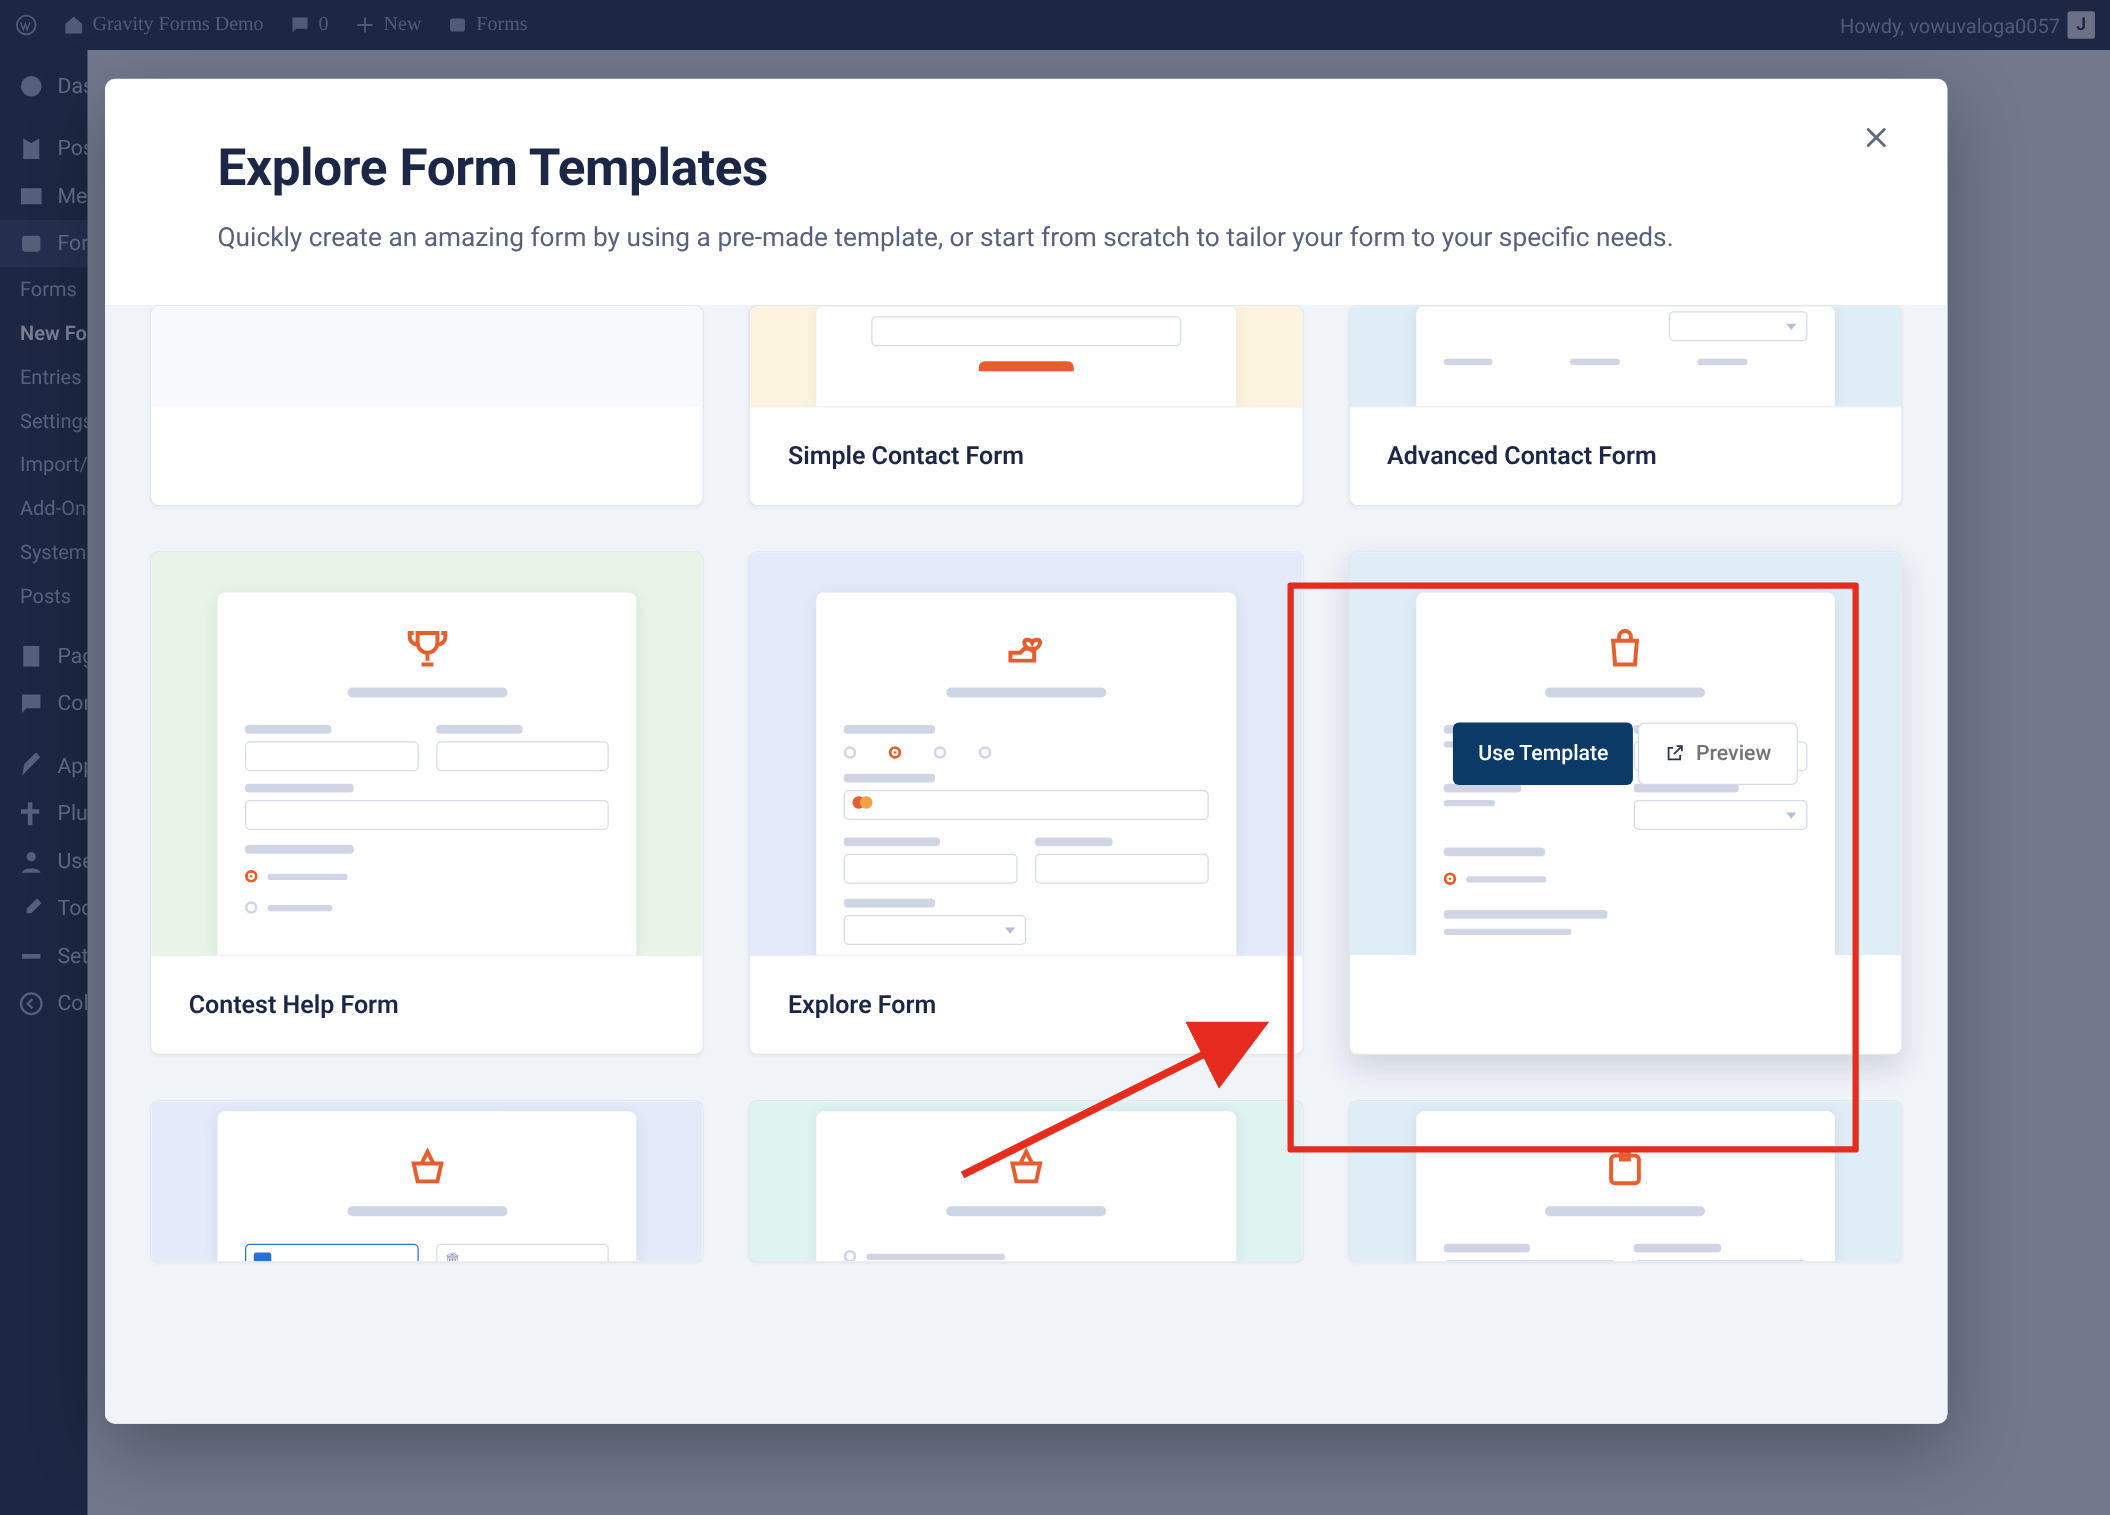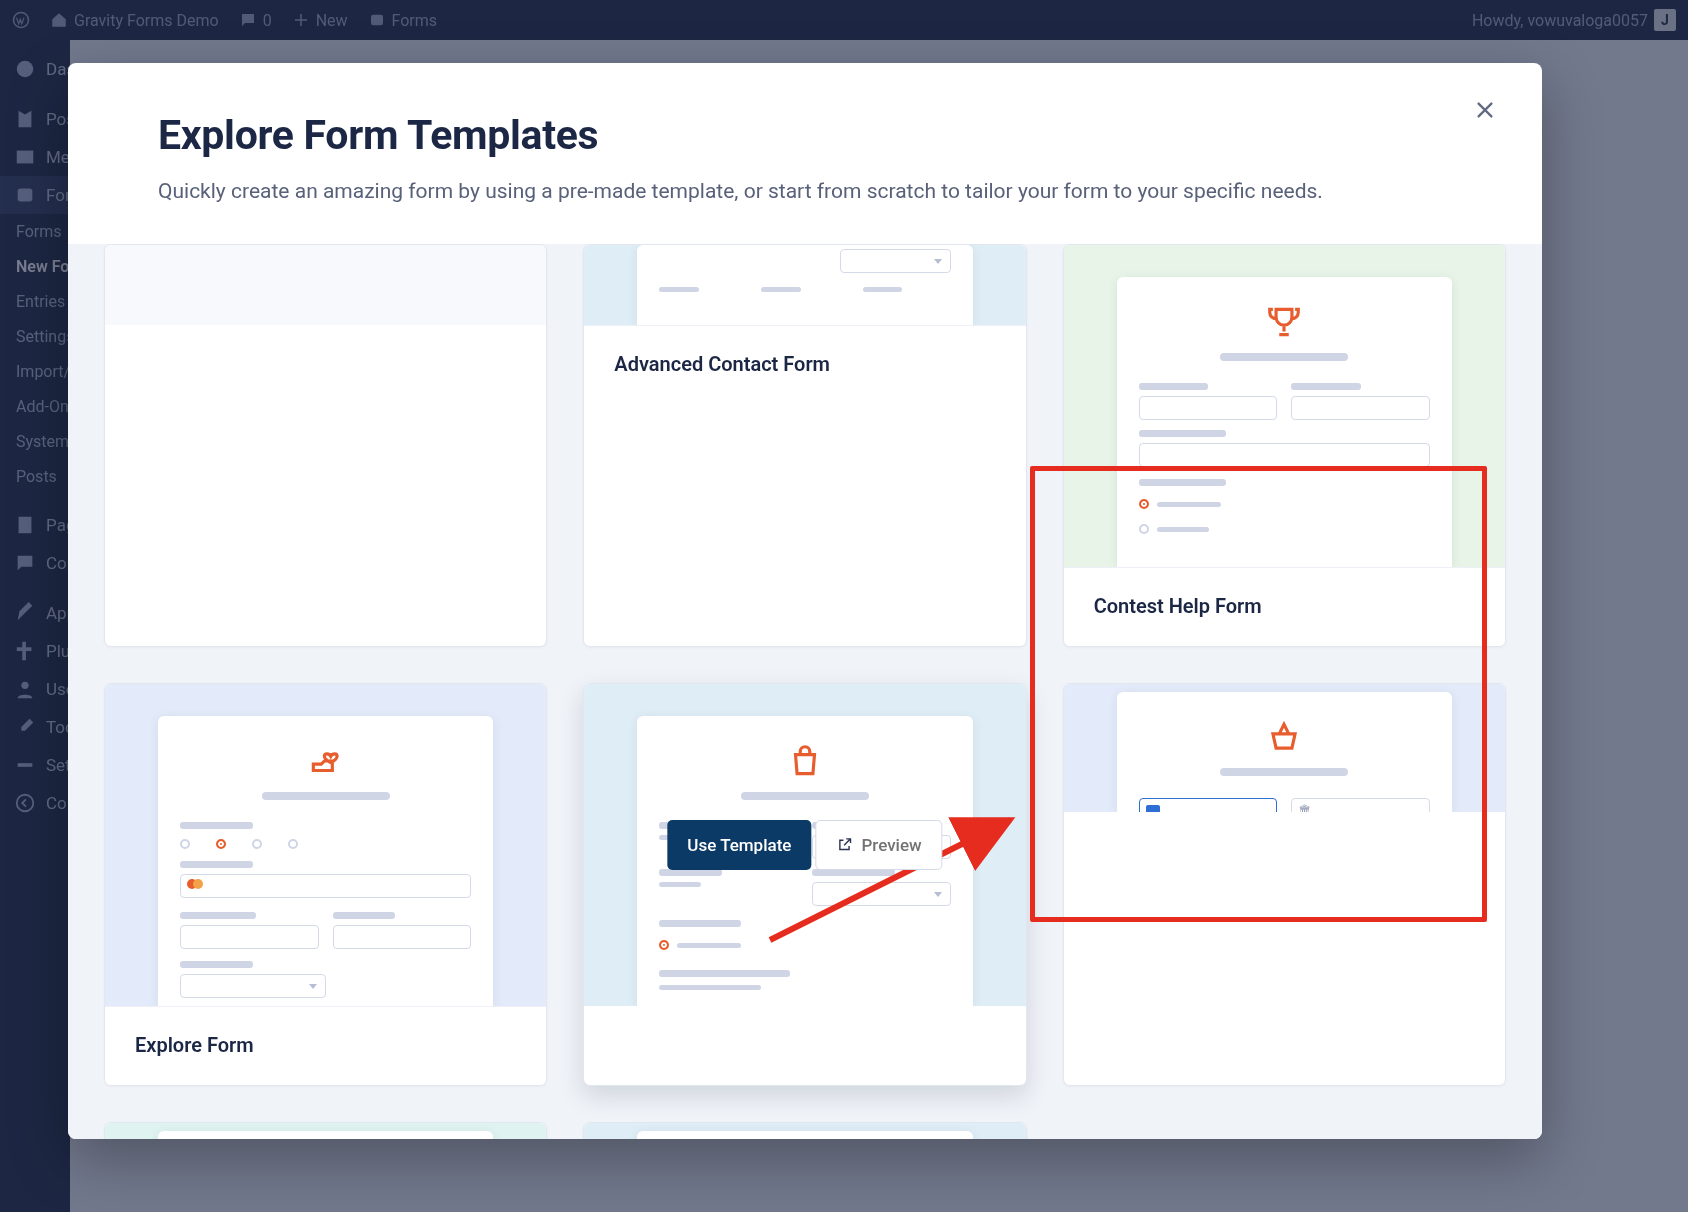--- a/index.html
+++ b/index.html
@@ -16,21 +16,21 @@
 .adminbar {
   height: 40px;
   background: #1d2640;
   display: flex;
   align-items: center;
   padding: 0 12px;
   gap: 18px;
   color: #b4bdd6;
   font-size: 16px;
 }
-.adminbar-left { display:flex; align-items:center; gap:20px; }
+.adminbar-left { display:flex; align-items:center; gap:20px;font-family:Liberation Serif, serif; }
 .adminbar-item { display:flex; align-items:center; gap:6px; opacity:0.85; }
 .adminbar-spacer { flex:1; }
 .adminbar .avatar-sq { width:22px; height:22px; background:#fff; color:#1d2640; display:flex; align-items:center; justify-content:center; font-weight:700; font-size:14px; border-radius:2px; }
 .adminbar svg { width:18px; height:18px; fill:#b4bdd6; }
 
 
 .sidebar {
   position:absolute; top:40px; left:0; bottom:0; width:70px;
   background:#1d2640; color:#c6ccdf; padding-top:10px;
 }
@@ -45,21 +45,21 @@
   position:absolute; top:40px; left:70px; right:0; bottom:0;
   background:#f1f3f7;
 }
 
 
 .overlay {
   position:absolute; inset:0; background:rgba(30,40,70,0.6);
 }
 .modal {
   position:absolute;
-  top:63px; left:68px;
+  top:63px; left:84px;
   width:1474px; height:1076px;
   background:#fff; border-radius:8px;
   display:flex; flex-direction:column;
   overflow:hidden;
   box-shadow:0 20px 60px rgba(0,0,0,0.3);
 }
 .modal-header {
   padding:48px 90px 36px;
   position:relative;
 }
@@ -318,20 +318,29 @@
     </div>
   </div>
 
   <div class="modal-body">
     <div class="grid">
 
       <div class="card">
         <div class="card-preview short" style="background:#f7f9fc"></div>
       </div>
 
+      <div class="card">
+        <div class="card-preview short bg-yellow" style="align-items:flex-start">
+          <div class="mock" style="height:80px; padding-top:8px">
+            <div class="box" style="width:85%; margin:0 auto 12px"></div>
+            <div style="height:8px; width:26%; background:#e85d2e; border-radius:5px 5px 0 0; margin:0 auto"></div>
+          </div>
+        </div>
+        <div class="card-label">Simple Contact Form</div>
+      </div>
 
       <div class="card">
         <div class="card-preview short bg-powder" style="align-items:flex-start">
           <div class="mock" style="height:80px; padding-top:4px">
             <div class="sel" style="width:38%; margin-left:auto; margin-bottom:14px"></div>
             <div class="row">
                 <div class="col">
                   <div class="tiny" style="width:45%"></div>
                 </div>
                 <div class="col">

